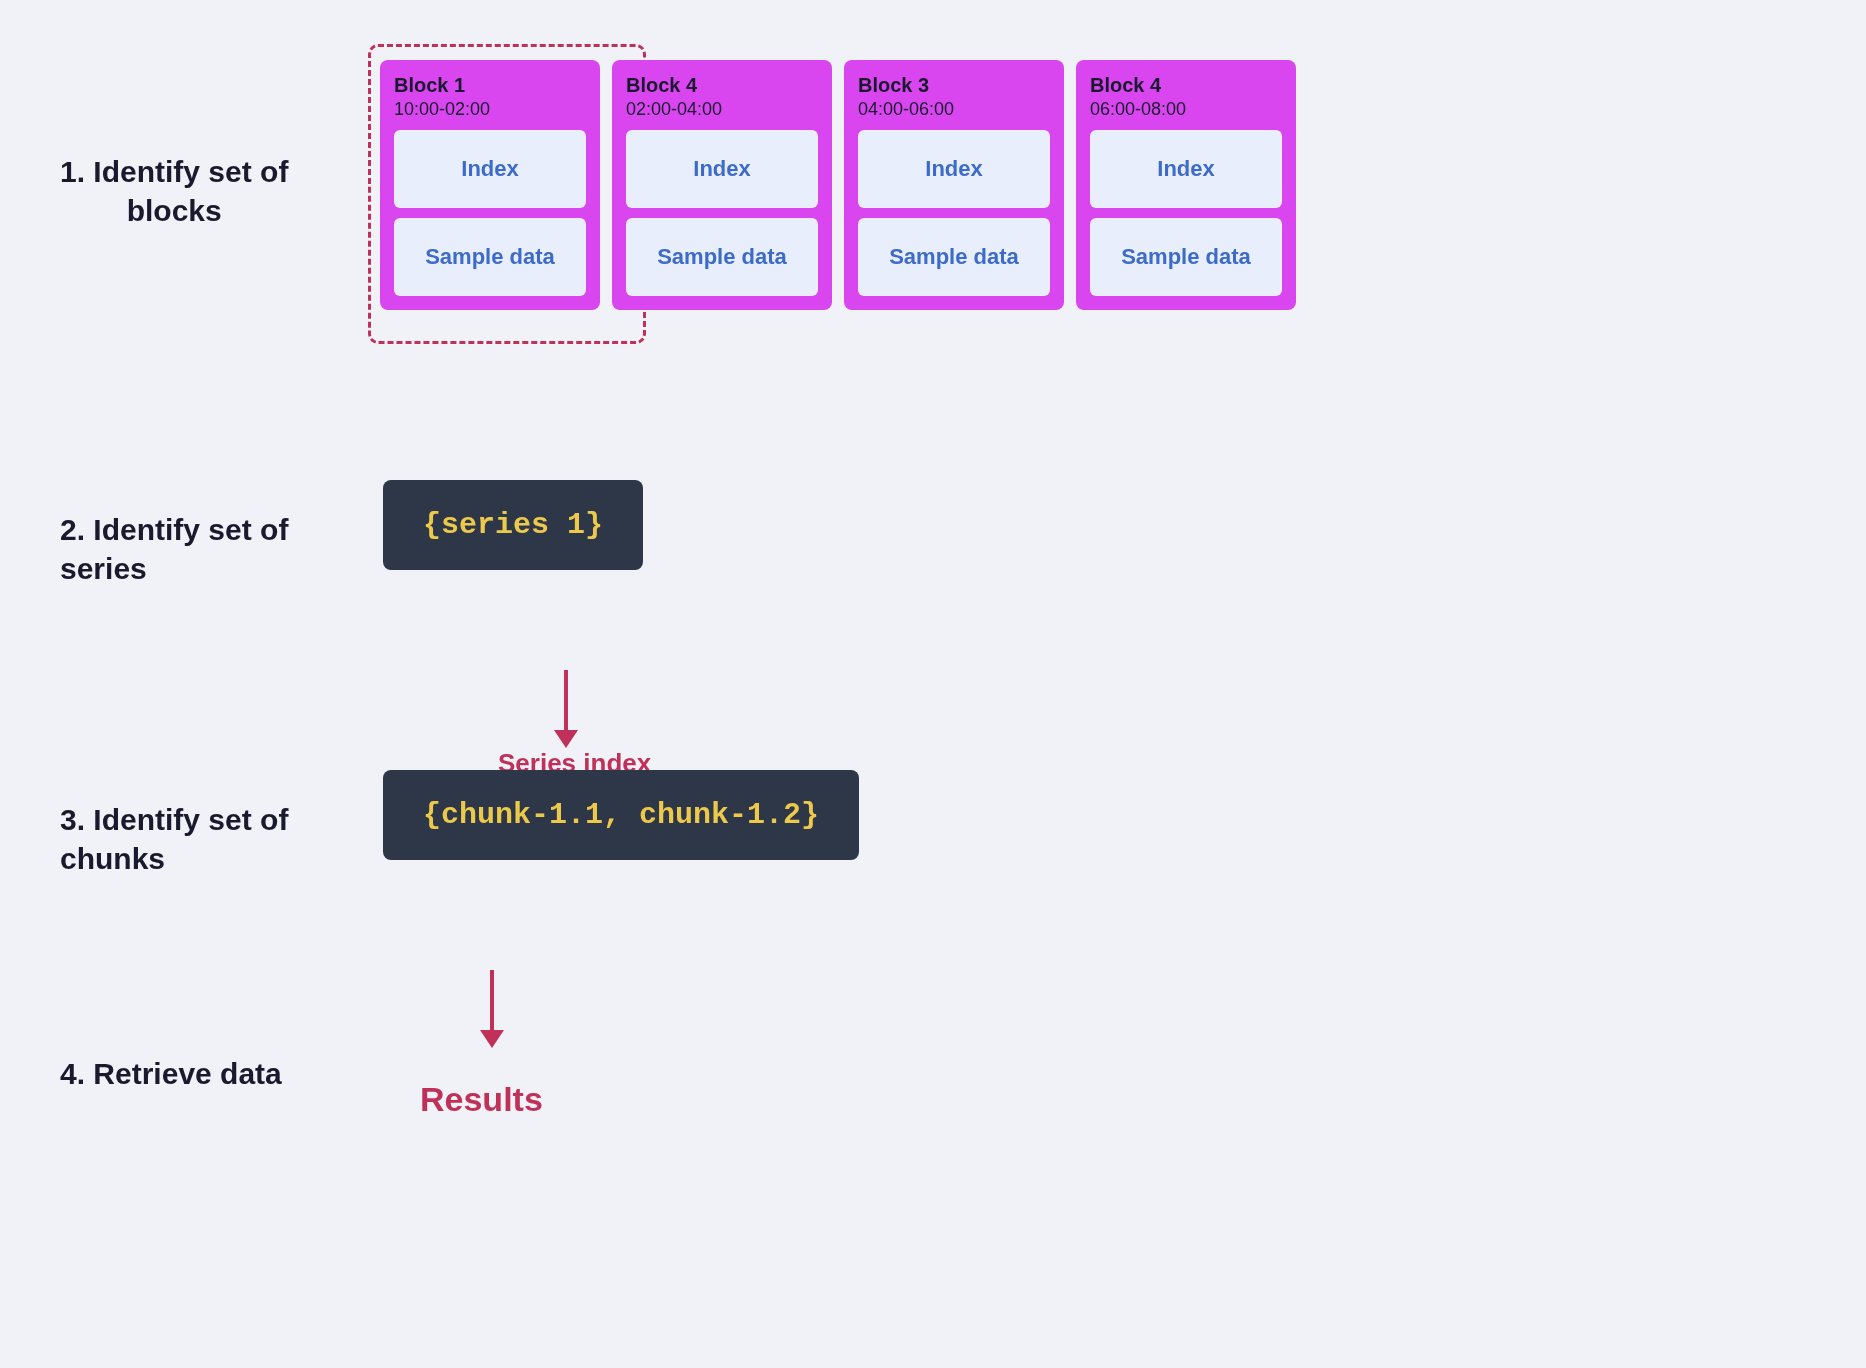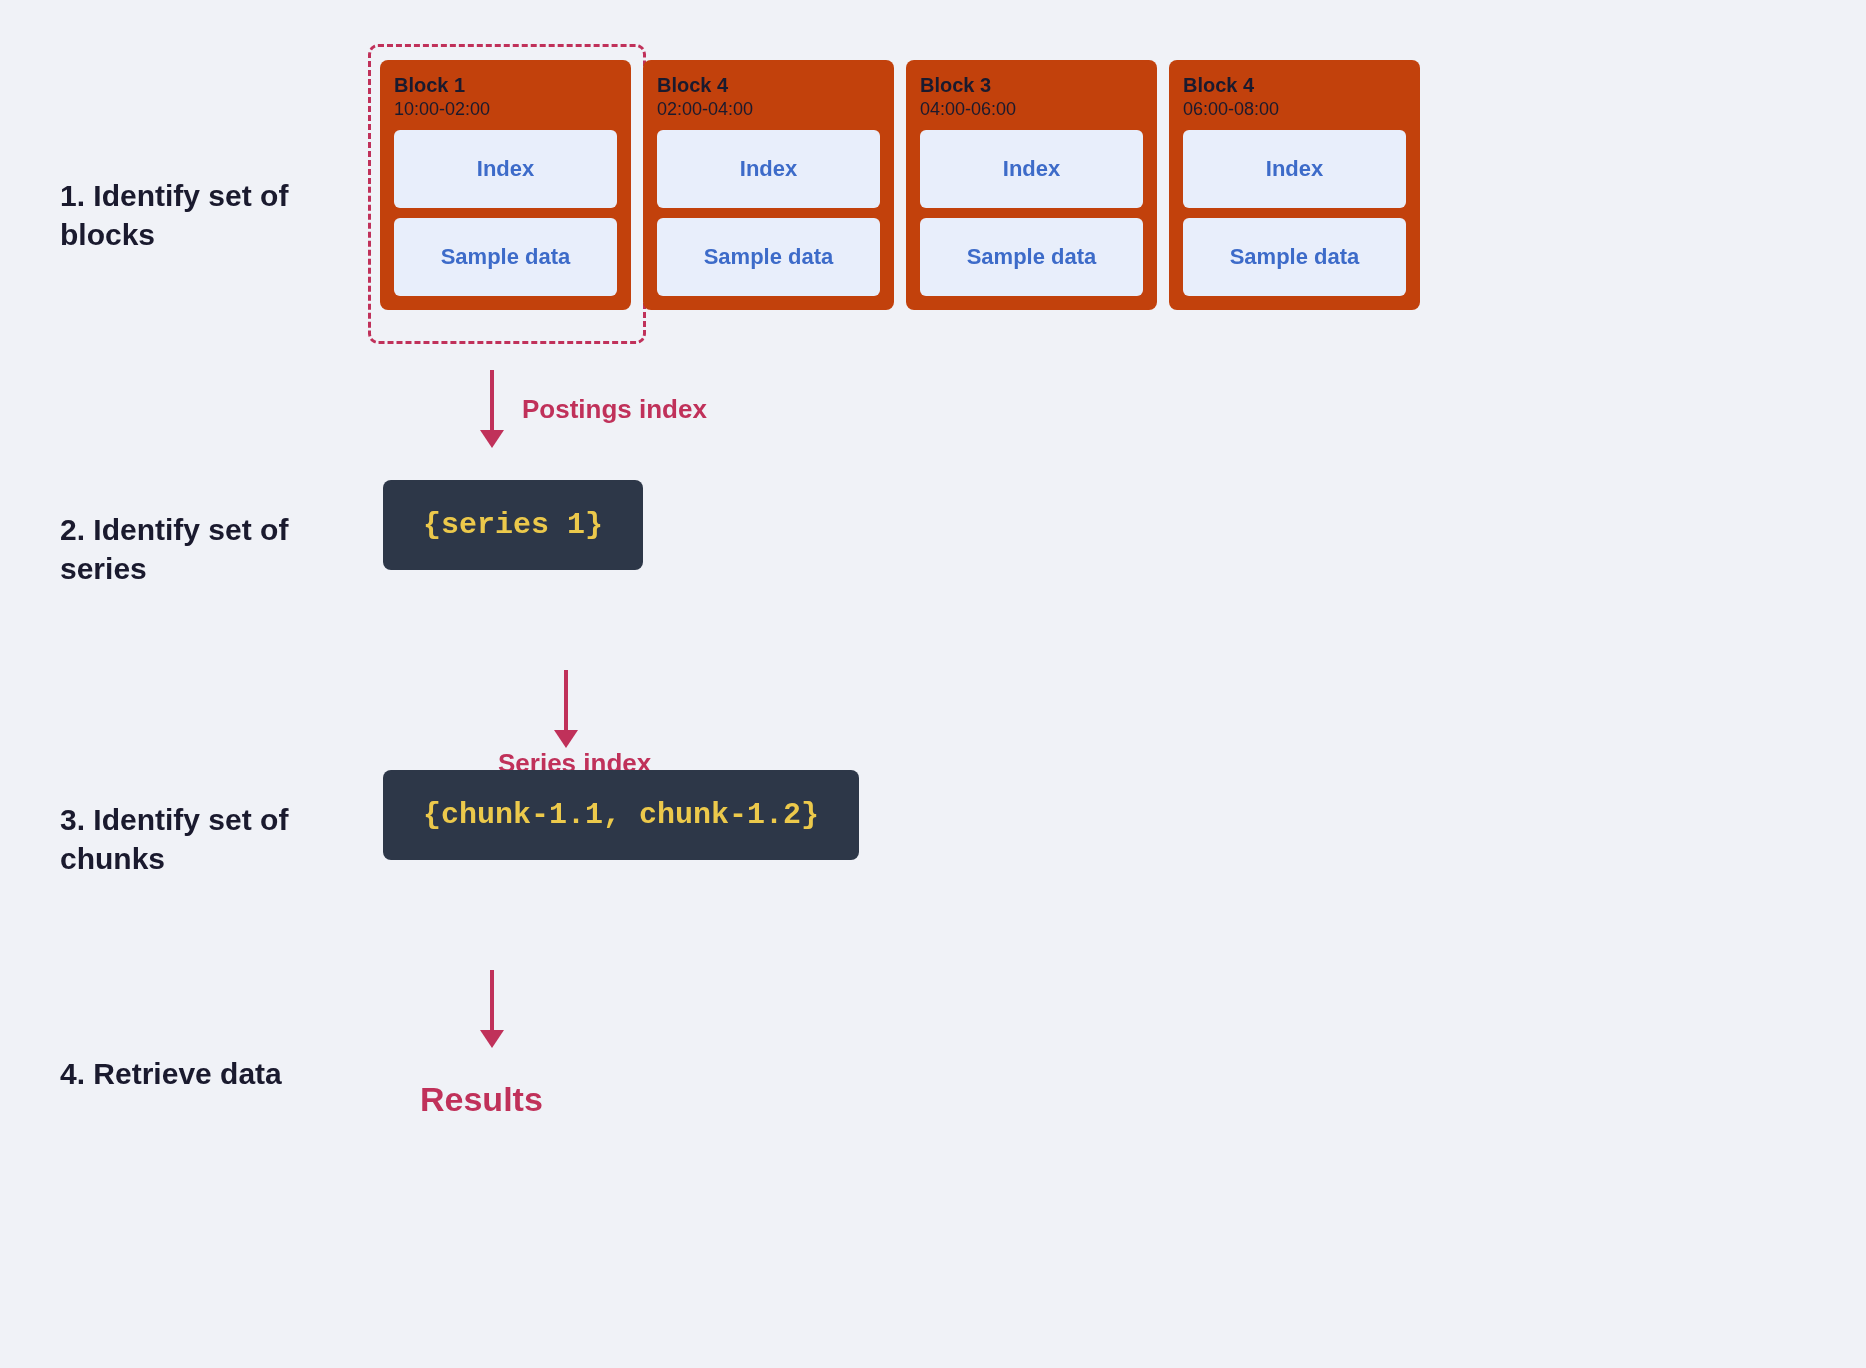--- a/index.html
+++ b/index.html
@@ -31,24 +31,24 @@
     
     .blocks-row {
       position: absolute;
       top: 60px;
       left: 380px;
       display: flex;
       gap: 12px;
     }
 
     .block-card {
-      background: #c2410c;
+      background: #d946ef;
       border-radius: 8px;
       padding: 14px;
-      width: 251px;
+      width: 220px;
     }
 
     .dashed-border {
       position: absolute;
       top: 44px;
       left: 368px;
       width: 278px;
       height: 300px;
       border: 3px dashed #c0315a;
       border-radius: 10px;
@@ -133,21 +133,21 @@
       font-size: 34px;
       font-weight: 700;
       color: #c0315a;
     }
   </style>
 </head>
 <body>
 
 <div class="diagram-container">
 
-  <div class="step-label" style="top: 176px;">1. Identify set of<br>blocks</div>
+  <div class="step-label" style="top: 152px; text-align: center;">1. Identify set of<br>blocks</div>
 
   <div class="step-label" style="top: 510px;">2. Identify set of<br>series</div>
 
   <div class="step-label" style="top: 800px;">3. Identify set of<br>chunks</div>
 
   <div class="step-label" style="top: 1054px;">4. Retrieve data</div>
 
   <div class="dashed-border"></div>
 
   <div class="blocks-row">
@@ -191,27 +191,20 @@
       <div class="block-inner">
         <span class="block-inner-text">Index</span>
       </div>
       <div class="block-inner">
         <span class="block-inner-text">Sample data</span>
       </div>
     </div>
 
   </div>
 
-  <div class="arrow-row" style="position:absolute; top: 370px; left: 480px; align-items:center;">
-    <div style="display:flex; flex-direction:column; align-items:center;">
-      <div class="arrow-line" style="height:60px;"></div>
-      <div class="arrow-head"></div>
-    </div>
-    <div class="arrow-label">Postings index</div>
-  </div>
 
   <div class="code-box" style="top: 480px; left: 383px;">
     {series 1}
   </div>
 
   <div class="arrow-row" style="position:absolute; top: 670px; left: 480px; align-items:center;flex-direction:column;">
     <div style="display:flex; flex-direction:column; align-items:center;">
       <div class="arrow-line" style="height:60px;"></div>
       <div class="arrow-head"></div>
     </div>

